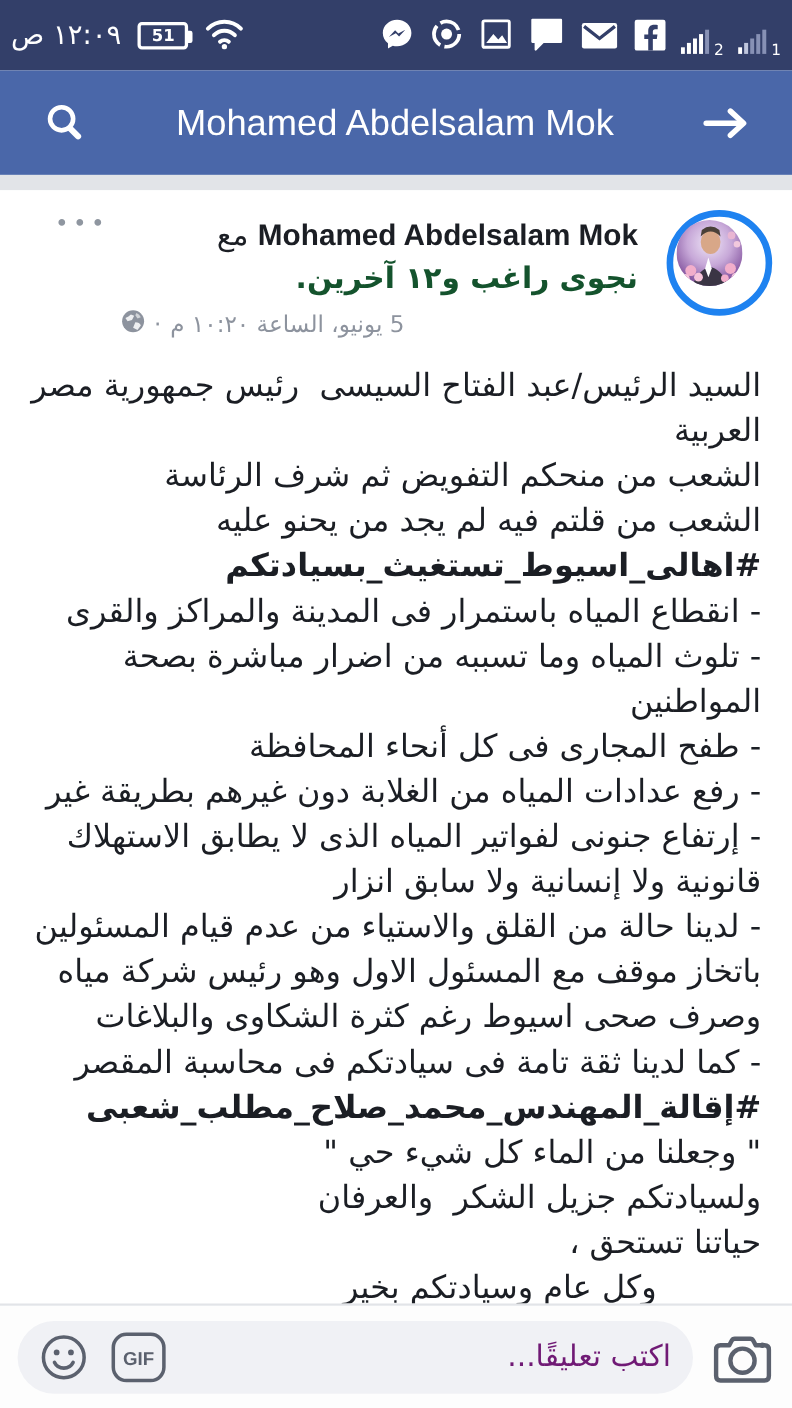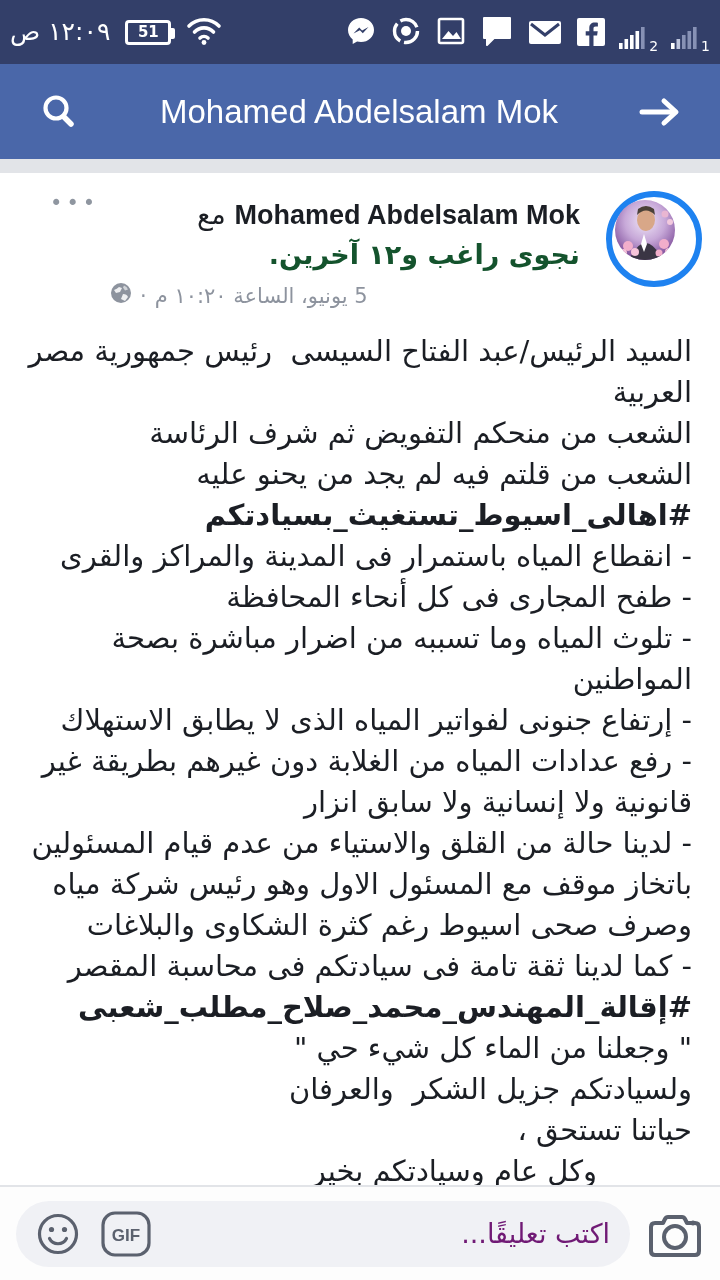--- a/index.html
+++ b/index.html
@@ -187,24 +187,24 @@
         </div>
       </div>
     </div>
     <div class="post-body">
         <div class="body-line" dir="rtl">السيد الرئيس/عبد الفتاح السيسى  رئيس جمهورية مصر</div>
         <div class="body-line" dir="rtl">العربية</div>
         <div class="body-line" dir="rtl">الشعب من منحكم التفويض ثم شرف الرئاسة</div>
         <div class="body-line" dir="rtl">الشعب من قلتم فيه لم يجد من يحنو عليه</div>
         <div class="body-line bold" dir="rtl">#اهالى_اسيوط_تستغيث_بسيادتكم</div>
         <div class="body-line" dir="rtl">- انقطاع المياه باستمرار فى المدينة والمراكز والقرى</div>
+        <div class="body-line" dir="rtl">- تلوث المياه وما تسببه من اضرار مباشرة بصحة المواطنين</div>
         <div class="body-line" dir="rtl">- طفح المجارى فى كل أنحاء المحافظة</div>
-        <div class="body-line" dir="rtl">- تلوث المياه وما تسببه من اضرار مباشرة بصحة المواطنين</div>
+        <div class="body-line" dir="rtl">- رفع عدادات المياه من الغلابة دون غيرهم بطريقة غير</div>
         <div class="body-line" dir="rtl">- إرتفاع جنونى لفواتير المياه الذى لا يطابق الاستهلاك</div>
-        <div class="body-line" dir="rtl">- رفع عدادات المياه من الغلابة دون غيرهم بطريقة غير</div>
         <div class="body-line" dir="rtl">قانونية ولا إنسانية ولا سابق انزار</div>
         <div class="body-line" dir="rtl">- لدينا حالة من القلق والاستياء من عدم قيام المسئولين</div>
         <div class="body-line" dir="rtl">باتخاز موقف مع المسئول الاول وهو رئيس شركة مياه</div>
         <div class="body-line" dir="rtl">وصرف صحى اسيوط رغم كثرة الشكاوى والبلاغات</div>
         <div class="body-line" dir="rtl">- كما لدينا ثقة تامة فى سيادتكم فى محاسبة المقصر</div>
         <div class="body-line bold" dir="rtl">#إقالة_المهندس_محمد_صلاح_مطلب_شعبى</div>
         <div class="body-line" dir="rtl">" وجعلنا من الماء كل شيء حي "</div>
         <div class="body-line" dir="rtl">ولسيادتكم جزيل الشكر  والعرفان</div>
         <div class="body-line" dir="rtl">حياتنا تستحق ،</div>
         <div class="body-line" dir="rtl" style="padding-right: 95px;">وكل عام وسيادتكم بخير</div>

